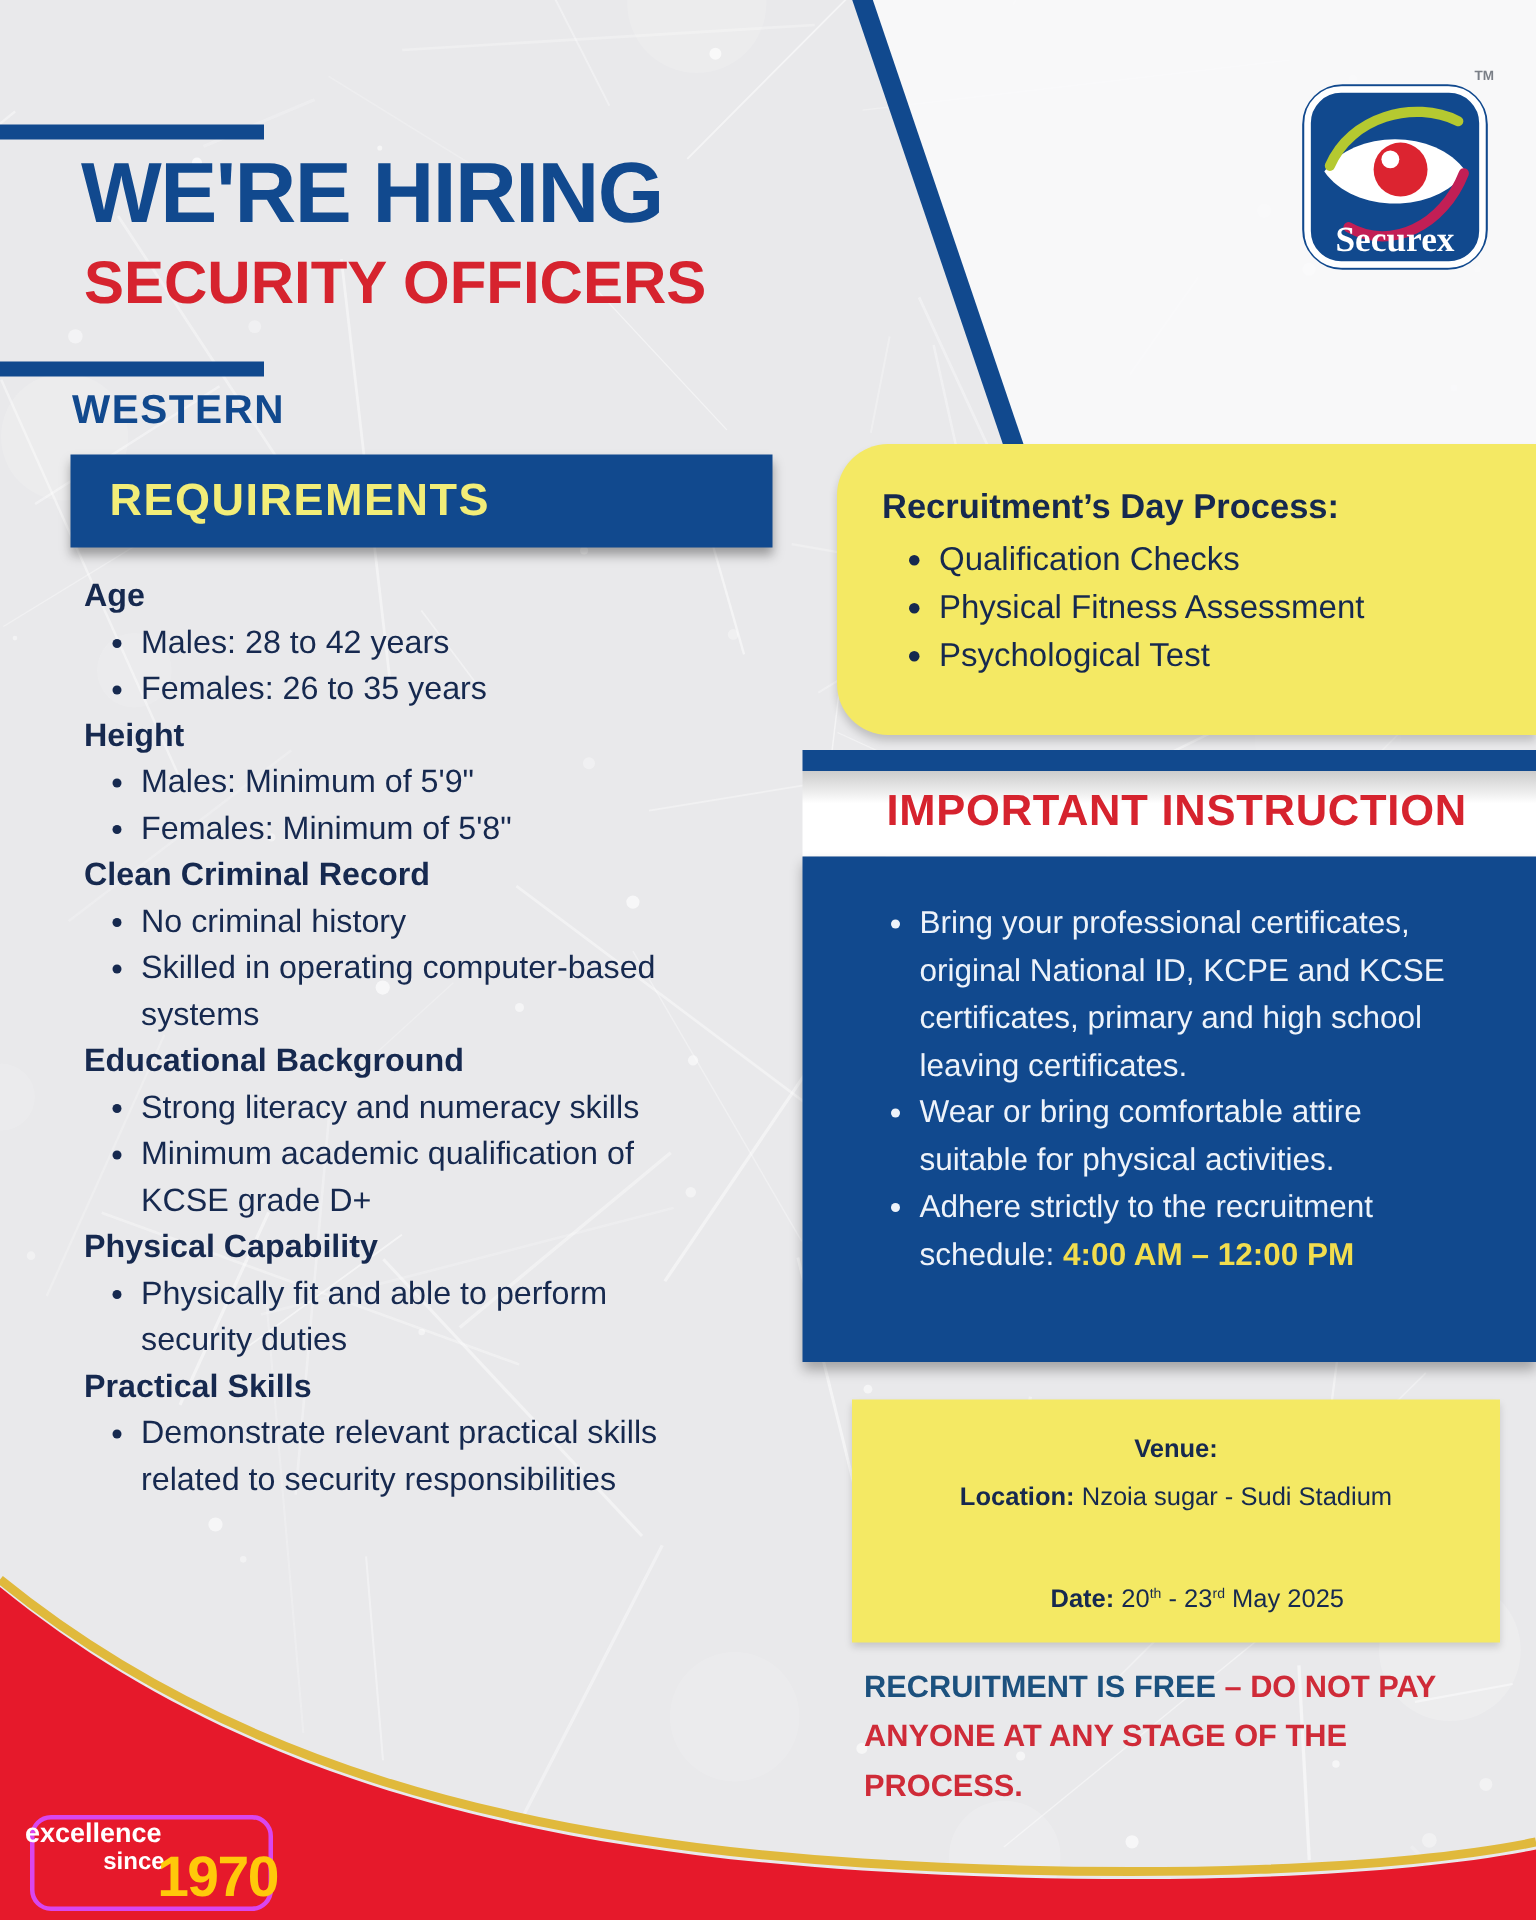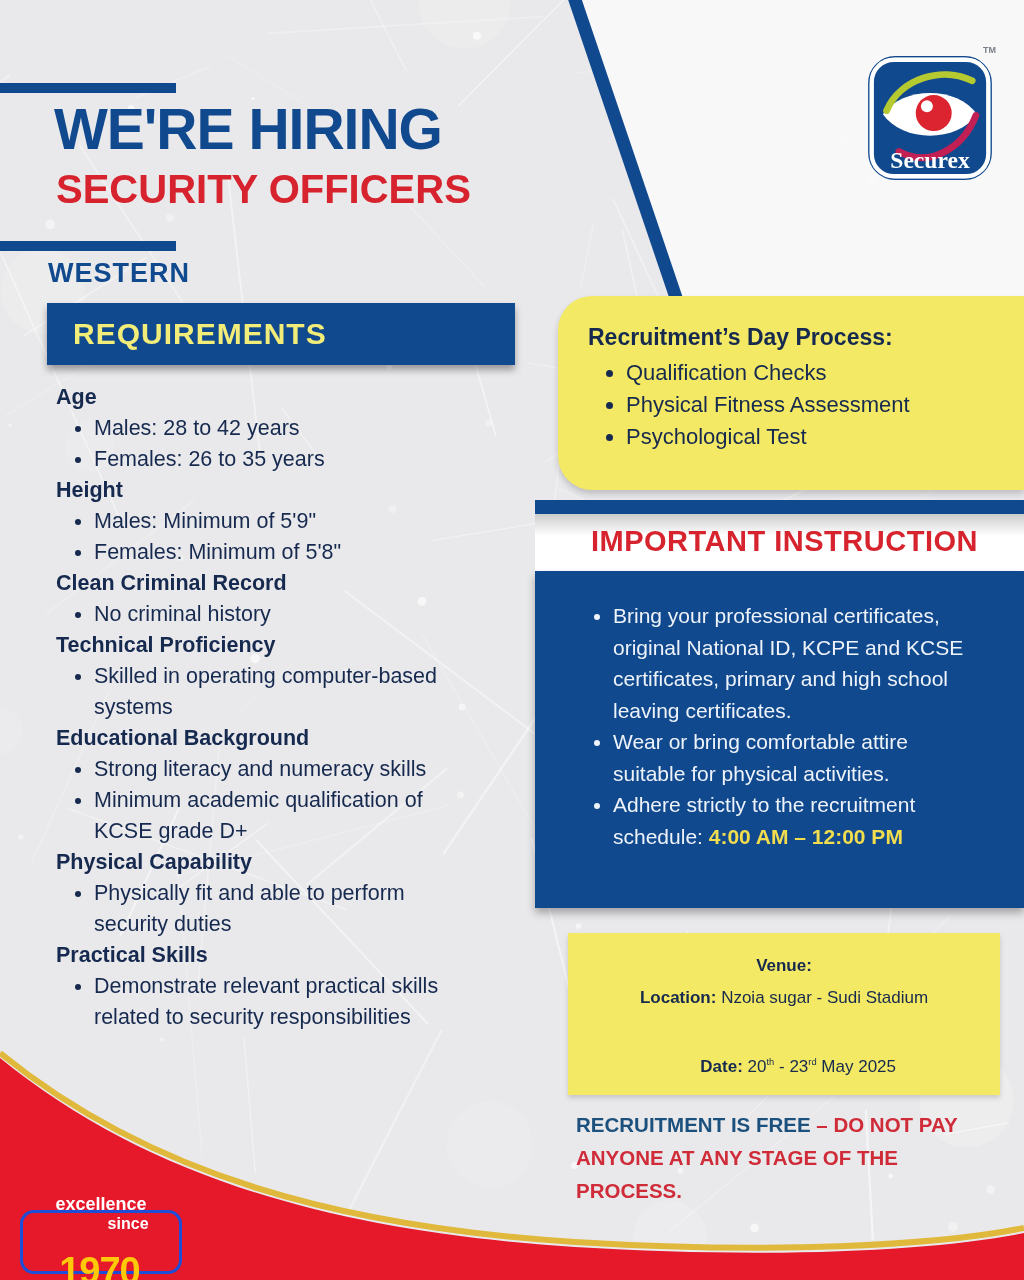--- a/index.html
+++ b/index.html
@@ -98,22 +98,22 @@
   }
   .w-blue{color:var(--warning-blue,#1c517e);}
   .w-red{color:#cf2b38;}
 
   .logo-wrap{position:absolute;left:868px;top:56px;width:124px;height:124px;}
   .logo-wrap svg{width:124px;height:124px;display:block;}
   .tm{position:absolute;top:-11px;right:-4px;font-size:9px;font-weight:700;color:#7a7f87;}
 
   .badge{
     position:absolute;left:20px;top:1210px;width:156px;height:58px;
-    border:3px solid #1d4ed8;border-radius:14px;
-    display:flex;align-items:center;justify-content:center;flex-direction:column;
+    border:3px solid #d946ef;border-radius:14px;
+    display:flex;align-items:flex-start;justify-content:center;
   }
   .badge-left{display:flex;flex-direction:column;align-items:flex-end;line-height:1;}
   .exc{color:#fff;font-size:18px;font-weight:700;}
   .since{color:#fff;font-size:16px;font-weight:700;margin-top:3px;margin-right:-2px;}
   .year{color:var(--badge-gold,#ffc90a);font-size:38px;font-weight:800;letter-spacing:-1px;margin-left:-3px;line-height:1;margin-top:20px;}
 </style>
 </head>
 <body>
 
 <div class="poster">
@@ -268,21 +268,20 @@
           <li>Females: Minimum of 5'8"</li>
         </ul>
       </div>
       <div class="req-section">
         <div class="req-heading">Clean Criminal Record</div>
         <ul class="blist">
           <li>No criminal history</li>
         </ul>
       </div>
       <div class="req-section">
-        <div class="req-heading">Technical Proficiency</div>
         <ul class="blist">
           <li>Skilled in operating computer-based systems</li>
         </ul>
       </div>
       <div class="req-section">
         <div class="req-heading">Educational Background</div>
         <ul class="blist">
           <li>Strong literacy and numeracy skills</li>
           <li>Minimum academic qualification of KCSE grade D+</li>
         </ul>

